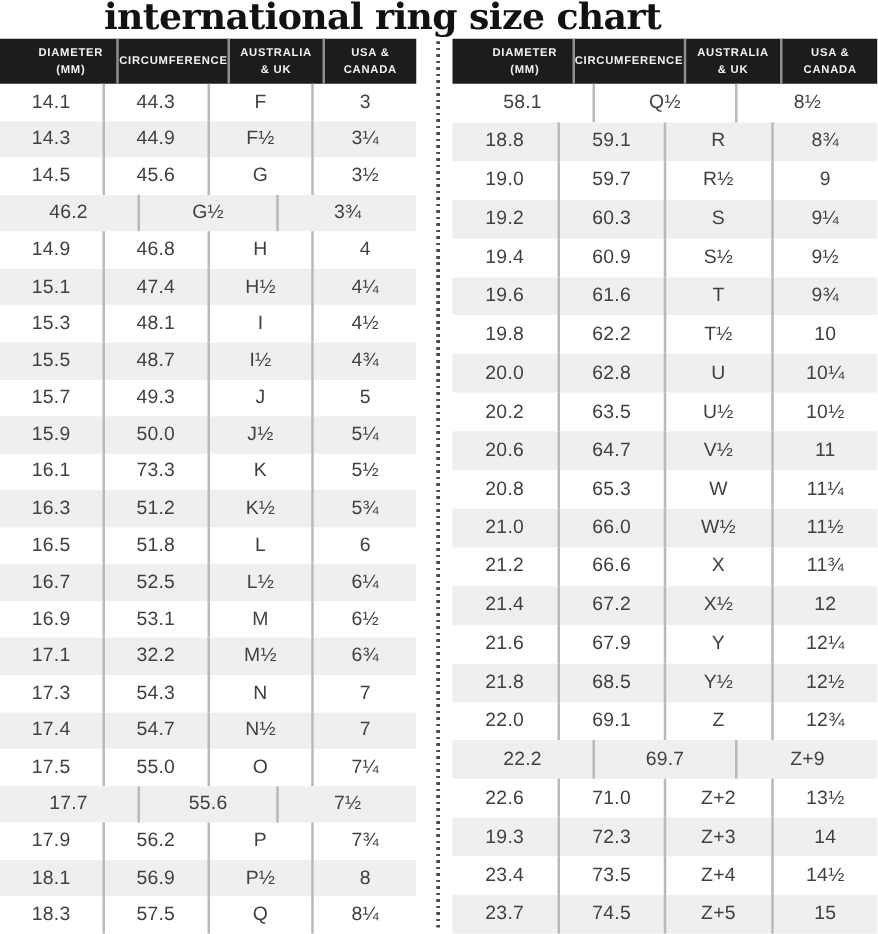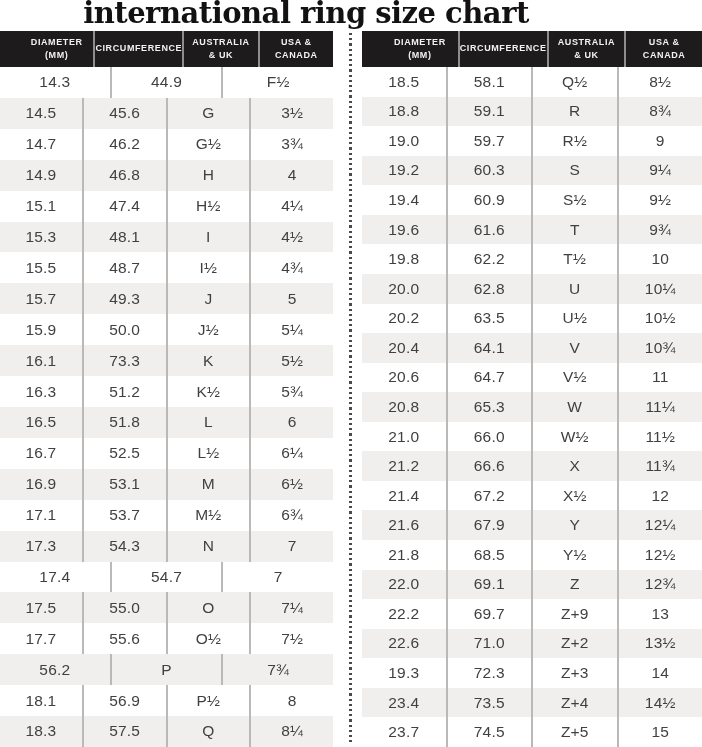--- a/index.html
+++ b/index.html
@@ -67,32 +67,38 @@
           <span>AUSTRALIA</span>
           <span>&amp; UK</span>
         </div>
         <div class="hcell">
           <span>USA &amp;</span>
           <span>CANADA</span>
         </div>
       </div>
       <div class="tbody">
           <div class="trow">
+            <div class="tcell">14.1</div>
+            <div class="tcell">44.3</div>
+            <div class="tcell">F</div>
+            <div class="tcell">3</div>
+          </div>
+          <div class="trow">
             <div class="tcell">14.3</div>
             <div class="tcell">44.9</div>
             <div class="tcell">F½</div>
+            <div class="tcell">3¼</div>
           </div>
           <div class="trow">
             <div class="tcell">14.5</div>
             <div class="tcell">45.6</div>
             <div class="tcell">G</div>
             <div class="tcell">3½</div>
           </div>
           <div class="trow">
-            <div class="tcell">14.7</div>
             <div class="tcell">46.2</div>
             <div class="tcell">G½</div>
             <div class="tcell">3¾</div>
           </div>
           <div class="trow">
             <div class="tcell">14.9</div>
             <div class="tcell">46.8</div>
             <div class="tcell">H</div>
             <div class="tcell">4</div>
           </div>
@@ -151,48 +157,49 @@
             <div class="tcell">6¼</div>
           </div>
           <div class="trow">
             <div class="tcell">16.9</div>
             <div class="tcell">53.1</div>
             <div class="tcell">M</div>
             <div class="tcell">6½</div>
           </div>
           <div class="trow">
             <div class="tcell">17.1</div>
-            <div class="tcell">53.7</div>
+            <div class="tcell">32.2</div>
             <div class="tcell">M½</div>
             <div class="tcell">6¾</div>
           </div>
           <div class="trow">
             <div class="tcell">17.3</div>
             <div class="tcell">54.3</div>
             <div class="tcell">N</div>
             <div class="tcell">7</div>
           </div>
           <div class="trow">
             <div class="tcell">17.4</div>
             <div class="tcell">54.7</div>
+            <div class="tcell">N½</div>
             <div class="tcell">7</div>
           </div>
           <div class="trow">
             <div class="tcell">17.5</div>
             <div class="tcell">55.0</div>
             <div class="tcell">O</div>
             <div class="tcell">7¼</div>
           </div>
           <div class="trow">
             <div class="tcell">17.7</div>
             <div class="tcell">55.6</div>
-            <div class="tcell">O½</div>
             <div class="tcell">7½</div>
           </div>
           <div class="trow">
+            <div class="tcell">17.9</div>
             <div class="tcell">56.2</div>
             <div class="tcell">P</div>
             <div class="tcell">7¾</div>
           </div>
           <div class="trow">
             <div class="tcell">18.1</div>
             <div class="tcell">56.9</div>
             <div class="tcell">P½</div>
             <div class="tcell">8</div>
           </div>
@@ -221,21 +228,20 @@
           <span>AUSTRALIA</span>
           <span>&amp; UK</span>
         </div>
         <div class="hcell">
           <span>USA &amp;</span>
           <span>CANADA</span>
         </div>
       </div>
       <div class="tbody">
           <div class="trow">
-            <div class="tcell">18.5</div>
             <div class="tcell">58.1</div>
             <div class="tcell">Q½</div>
             <div class="tcell">8½</div>
           </div>
           <div class="trow">
             <div class="tcell">18.8</div>
             <div class="tcell">59.1</div>
             <div class="tcell">R</div>
             <div class="tcell">8¾</div>
           </div>
@@ -275,26 +281,20 @@
             <div class="tcell">U</div>
             <div class="tcell">10¼</div>
           </div>
           <div class="trow">
             <div class="tcell">20.2</div>
             <div class="tcell">63.5</div>
             <div class="tcell">U½</div>
             <div class="tcell">10½</div>
           </div>
           <div class="trow">
-            <div class="tcell">20.4</div>
-            <div class="tcell">64.1</div>
-            <div class="tcell">V</div>
-            <div class="tcell">10¾</div>
-          </div>
-          <div class="trow">
             <div class="tcell">20.6</div>
             <div class="tcell">64.7</div>
             <div class="tcell">V½</div>
             <div class="tcell">11</div>
           </div>
           <div class="trow">
             <div class="tcell">20.8</div>
             <div class="tcell">65.3</div>
             <div class="tcell">W</div>
             <div class="tcell">11¼</div>
@@ -332,21 +332,20 @@
           <div class="trow">
             <div class="tcell">22.0</div>
             <div class="tcell">69.1</div>
             <div class="tcell">Z</div>
             <div class="tcell">12¾</div>
           </div>
           <div class="trow">
             <div class="tcell">22.2</div>
             <div class="tcell">69.7</div>
             <div class="tcell">Z+9</div>
-            <div class="tcell">13</div>
           </div>
           <div class="trow">
             <div class="tcell">22.6</div>
             <div class="tcell">71.0</div>
             <div class="tcell">Z+2</div>
             <div class="tcell">13½</div>
           </div>
           <div class="trow">
             <div class="tcell">19.3</div>
             <div class="tcell">72.3</div>

